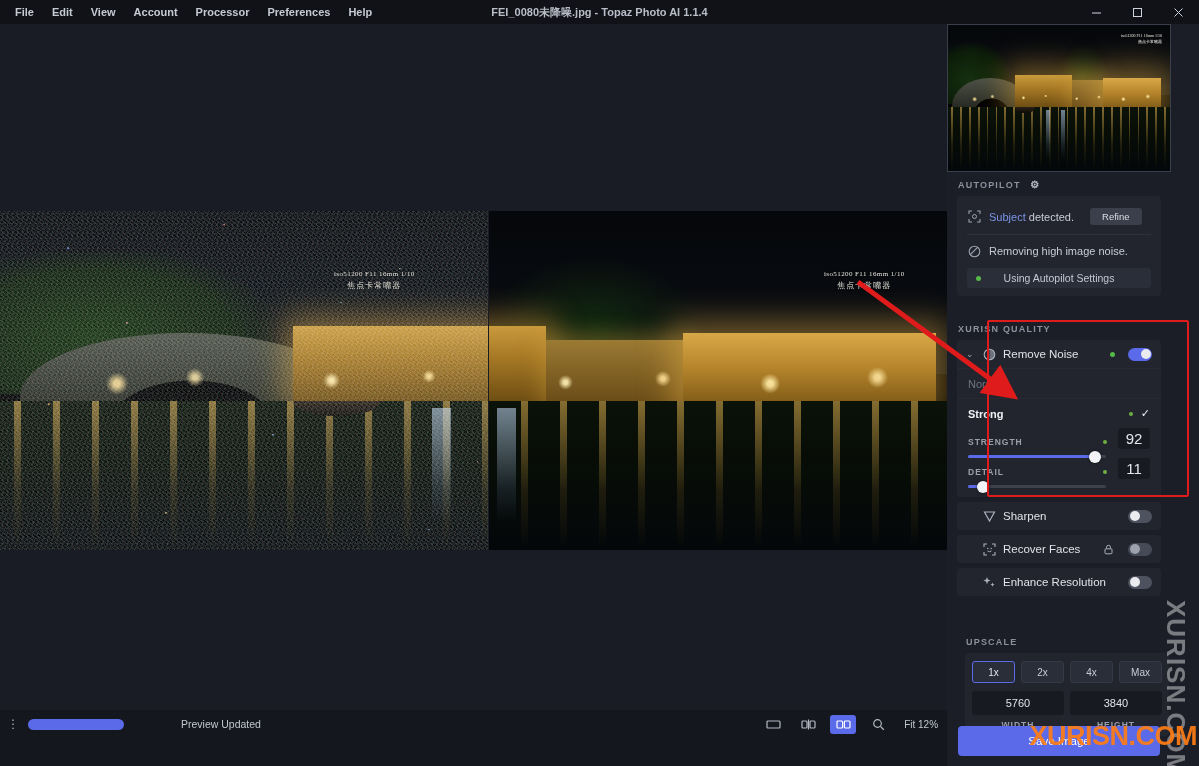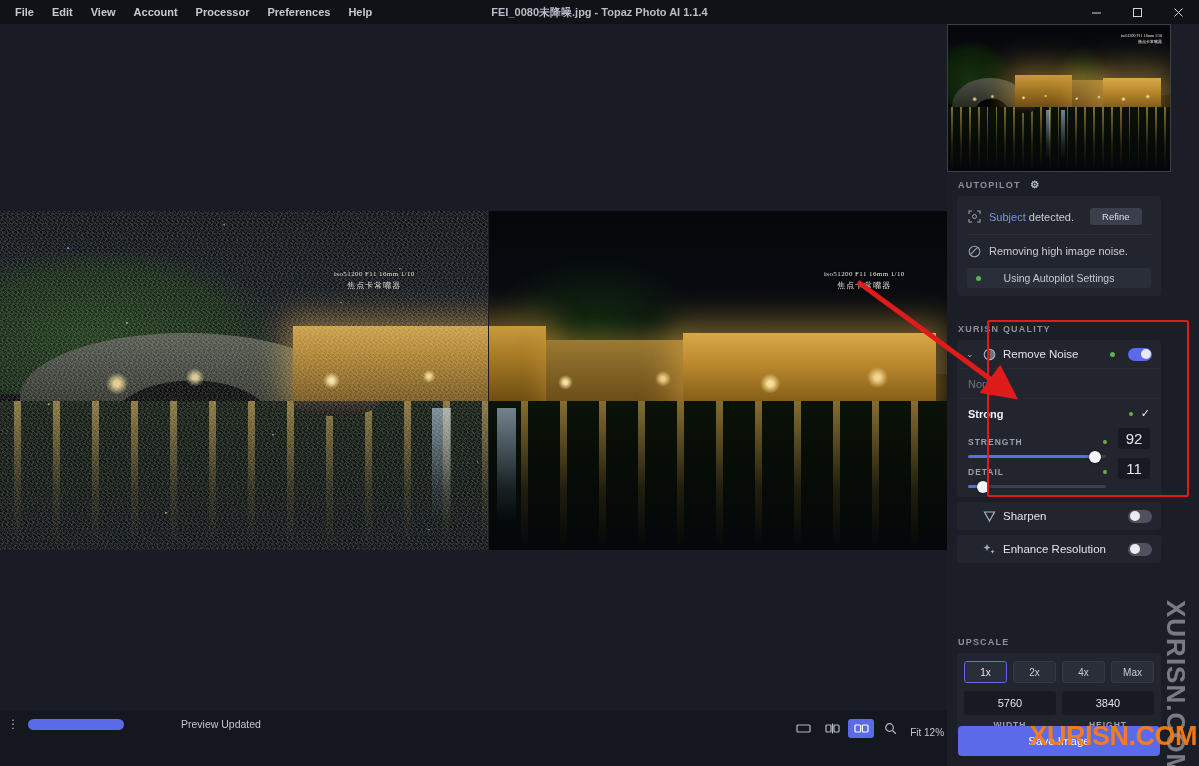--- a/index.html
+++ b/index.html
@@ -328,21 +328,21 @@
     position:relative; height: 3px; border-radius:2px;
     background:#3d414c; margin-top: 6px; margin-right: 44px;
   }
   .fill { position:absolute; left:0; top:0; height:3px; border-radius:2px; background:#5a6ae8; }
   .knob2 {
     position:absolute; top:-4.5px; width:12px; height:12px;
     border-radius:50%; background:#f2f4f7; transform: translateX(-6px);
     box-shadow: 0 0 3px rgba(0,0,0,.6);
   }
 
-  .upscale-wrap { position:absolute; top: 613px; left:0; width:224px; }
+  .upscale-wrap { position:absolute; top: 613px; left:8px; width:224px; }
   .ups-card { background:#22252e; margin:0 10px; border-radius:4px; padding: 8px 7px 6px; }
   .ups-btns { display:flex; gap:6px; }
   .ups-btn {
     flex:1; height: 22px; border-radius:3px;
     background:#2a2e38; border:1px solid #343945;
     color:#c6cbd4; font-size:10px;
     display:flex; align-items:center; justify-content:center;
     cursor:pointer;
   }
   .ups-btn.sel { border-color:#5a6ae8; color:#dfe3ea; }
@@ -378,21 +378,21 @@
     color:#aeb4c0; font-size:12px; cursor:pointer;
   }
   .progress {
     width: 96px; height: 11px; border-radius: 6px;
     background: #5a6ae8; margin-left: 2px;
   }
   .status-txt { font-size: 10.5px; color:#c2c7d0; margin-left: 10px; padding-left: 47px; }
 
   .view-tools {
     position:absolute; right: 8px; bottom: 0;
-    height: 28px; display:flex; align-items:flex-end; gap: 3px;
+    height: 28px; display:flex; align-items:center; gap: 9px;
   }
   .vt {
     width: 26px; height: 19px; border-radius:3px;
     display:flex; align-items:center; justify-content:center;
     color:#b4bac5; cursor:pointer;
   }
   .vt.active { background:#5a6ae8; color:#fff; }
   .zoomlab { font-size:10px; color:#c2c7d0; margin: 0 3px 0 4px; }
   .caret { color:#aeb4c0; font-size: 9px; cursor:pointer; padding: 0 4px;}
 
@@ -659,20 +659,43 @@
               <path d="M1.5 2 L11.5 2 L6.5 11 Z" fill="none" stroke="currentColor" stroke-width="1.2"></path>
             </svg>
         </span>
         <span class="mod-name">Sharpen</span>
         <span class="toggle">
             <span class="knob"></span>
           </span>
       </div>
     </div>
 
+    <div class="module">
+      <div class="module-head">
+        <span class="chev"></span>
+        <span class="mod-ico">
+          <svg width="13" height="13" viewBox="0 0 13 13">
+              <path d="M1 4V1h3M12 4V1H9M1 9v3h3M12 9v3H9" fill="none" stroke="currentColor" stroke-width="1.1"></path>
+              <circle cx="4.8" cy="5.5" r=".7" fill="currentColor"></circle>
+              <circle cx="8.2" cy="5.5" r=".7" fill="currentColor"></circle>
+              <path d="M4.6 8 Q6.5 9.4 8.4 8" fill="none" stroke="currentColor" stroke-width="1"></path>
+            </svg>
+        </span>
+        <span class="mod-name">Recover Faces</span>
+        <span class="mod-ico" style="margin-right:6px">
+          <svg width="11" height="11" viewBox="0 0 11 11">
+              <rect x="2" y="4.8" width="7" height="5" rx="1" fill="none" stroke="currentColor" stroke-width="1"></rect>
+              <path d="M3.5 4.8 V3.3 a2 2 0 0 1 4 0 V4.8" fill="none" stroke="currentColor" stroke-width="1"></path>
+            </svg>
+        </span>
+        <span class="toggle dim">
+            <span class="knob"></span>
+          </span>
+      </div>
+    </div>
 
     <div class="module">
       <div class="module-head">
         <span class="chev"></span>
         <span class="mod-ico">
           <svg width="13" height="13" viewBox="0 0 13 13">
               <path d="M4 1 L5 3.6 L7.6 4.6 L5 5.6 L4 8.2 L3 5.6 L0.4 4.6 L3 3.6 Z" fill="currentColor"></path>
               <path d="M9.5 6.5 L10.1 8 L11.6 8.6 L10.1 9.2 L9.5 10.7 L8.9 9.2 L7.4 8.6 L8.9 8 Z" fill="currentColor"></path>
             </svg>
         </span>

